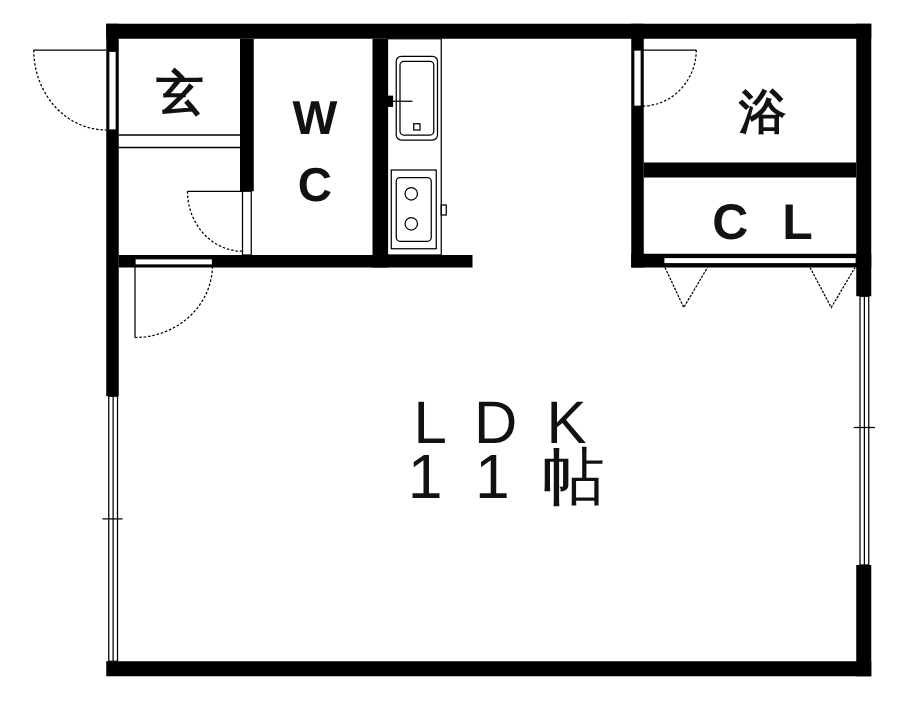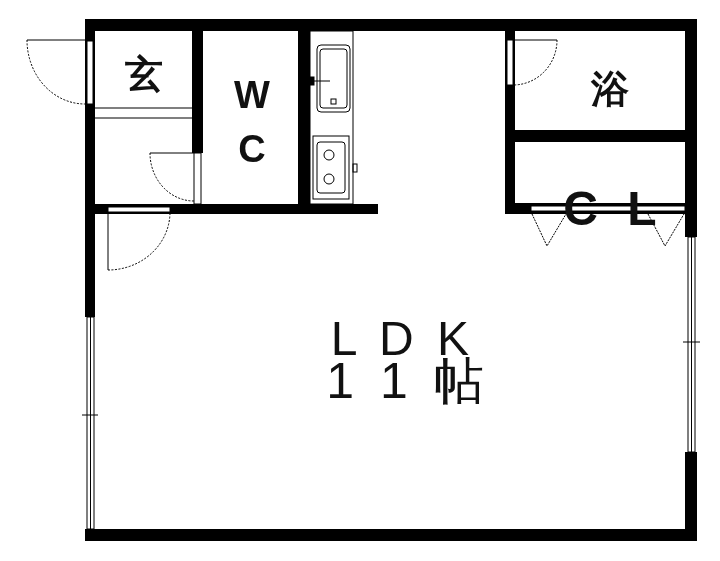--- a/index.html
+++ b/index.html
@@ -92,16 +92,16 @@
   </g>
 </svg>
 
 <div class="label" style="left:118px; top:55px; width:52px; font-size:38px;">玄</div>
 
 <div class="label" style="left:222px; top:76px; width:60px; font-size:38px; font-family:'Liberation Sans',sans-serif;">W</div>
 <div class="label" style="left:222px; top:130px; width:60px; font-size:38px; font-family:'Liberation Sans',sans-serif;">C</div>
 
 <div class="label" style="left:580px; top:70px; width:60px; font-size:38px;">浴</div>
 
-<div class="label" style="left:540px; top:158px; width:140px; font-size:48px; font-family:'Liberation Sans',sans-serif; word-spacing:16px;margin-top:27px;">C L</div>
+<div class="label" style="left:540px; top:158px; width:140px; font-size:40px; font-family:'Liberation Sans',sans-serif; word-spacing:16px;">C L</div>
 
 <div class="label" style="left:300px; top:315px; width:200px; font-size:48px; font-weight:normal; font-family:Liberation Sans, sans-serif; word-spacing:10px;text-align:center;">L D K</div>
 <div class="label" style="left:305px; top:356px; width:200px; font-size:50px; font-weight:normal; font-family:'Liberation Sans',sans-serif; word-spacing:12px;">1 1 帖</div>
 
 </body></html>

